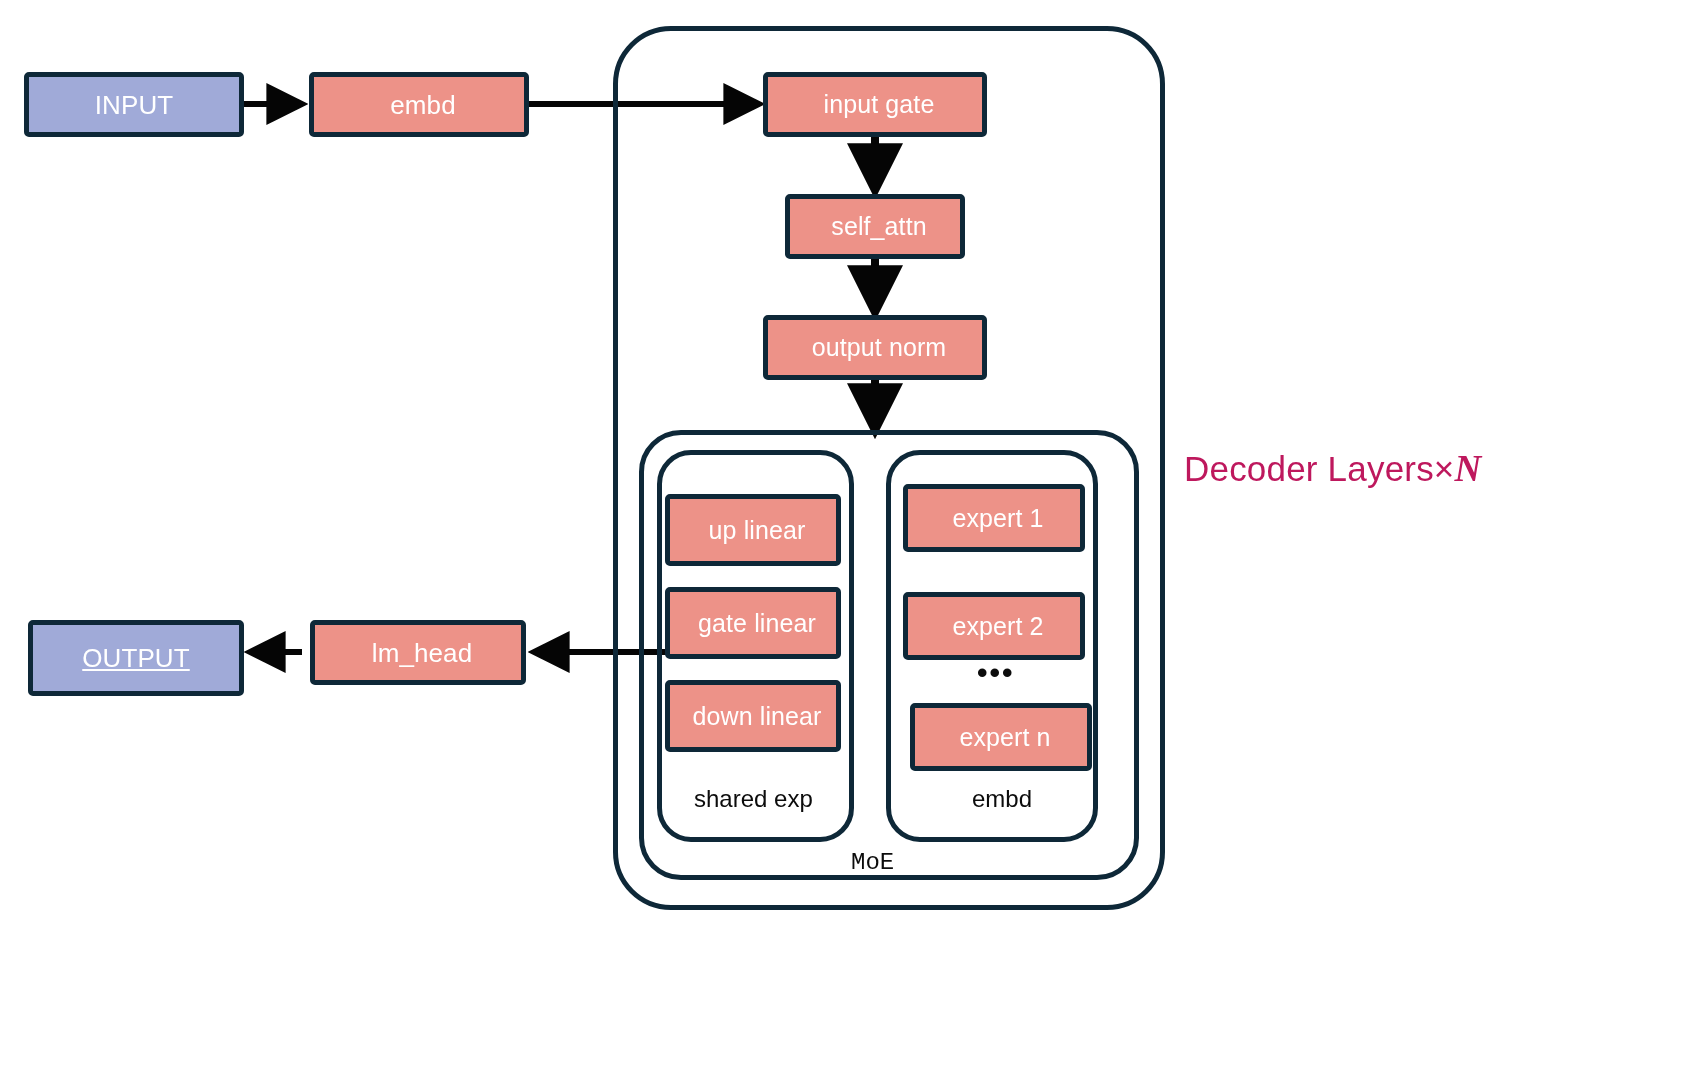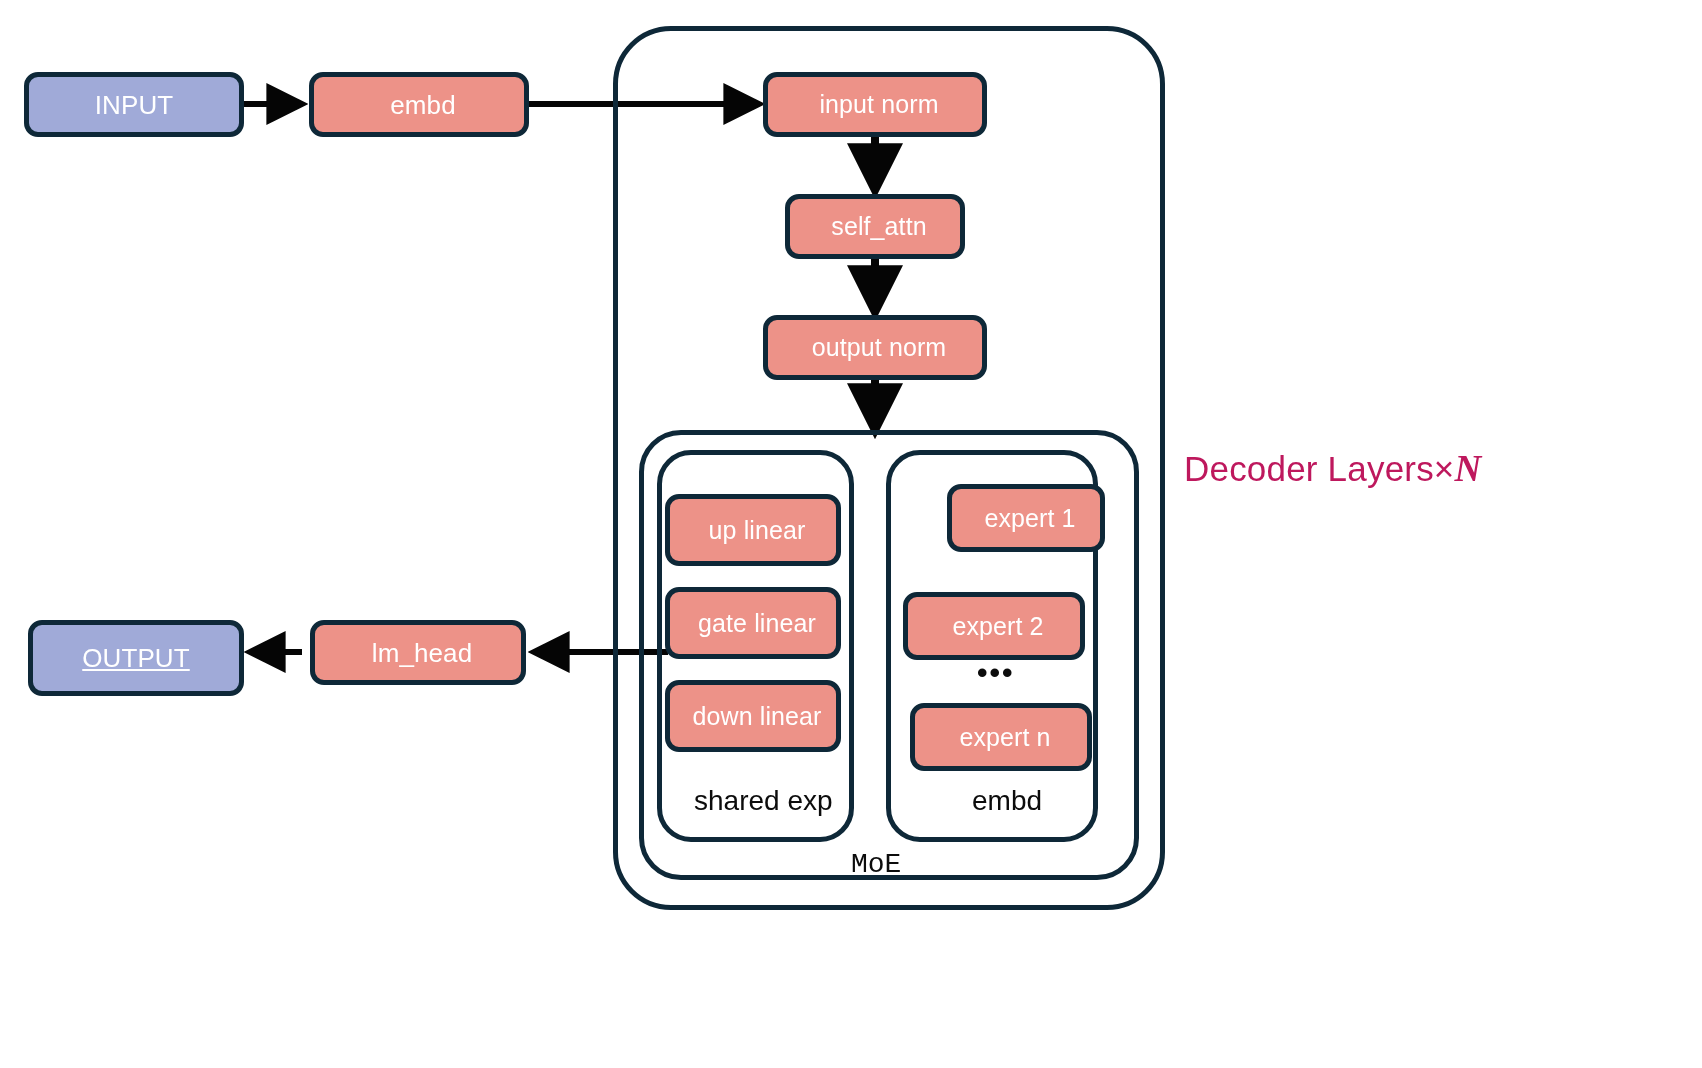--- a/index.html
+++ b/index.html
@@ -25,21 +25,21 @@
   }
 
   
   .node {
     position: absolute;
     box-sizing: border-box;
     display: flex;
     align-items: center;
     justify-content: center;
     border: 5px solid #0E2838;
-    border-radius: 14px;
+    border-radius: 5px;
     color: #ffffff;
     font-size: 25px;
     line-height: 1;
     letter-spacing: .1px;
     white-space: nowrap;
     z-index: 3;
   }
   .node.salmon { background: #ED9288; padding-left: 8px; }
   .node.periwinkle { background: #A0AAD8; }
 
@@ -57,21 +57,21 @@
     border-radius: 58px;
     z-index: 0;
   }
   #moe-frame { border-radius: 42px; }
   #shared-frame, #exps-frame { border-radius: 34px; }
 
   
   .label {
     position: absolute;
     color: #0C0C0C;
-    font-size: 28px;
+    font-size: 24px;
     line-height: 1;
     white-space: nowrap;
     z-index: 4;
   }
   #decoder-caption {
     font-size: 35px;
     color: #be185d;
     letter-spacing: .2px;
   }
   #decoder-caption .enn {
@@ -118,21 +118,21 @@
   <div class="label" id="decoder-caption" style="left:1184px; top:450px;"><span>Decoder Layers×</span><span class="enn">N</span></div>
 
   <div class="node periwinkle big" id="node-input" style="left:24px; top:72px; width:220px; height:65px;">INPUT</div>
 
   <div class="node salmon big" id="node-embd" style="left:309px; top:72px; width:220px; height:65px;">embd</div>
 
   <div class="node periwinkle big" id="node-output" style="left:28px; top:620px; width:216px; height:76px;text-decoration:underline;">OUTPUT</div>
 
   <div class="node salmon big" id="node-lm-head" style="left:310px; top:620px; width:216px; height:65px;">lm_head</div>
 
-  <div class="node salmon" id="node-input-norm" style="left:763px; top:72px; width:224px; height:65px;">input norm</div>
+  <div class="node salmon" id="node-input-norm" style="left:763px; top:72px; width:224px; height:65px;">input gate</div>
 
   <div class="node salmon" id="node-self-attn" style="left:785px; top:194px; width:180px; height:65px;">self_attn</div>
 
   <div class="node salmon" id="node-output-norm" style="left:763px; top:315px; width:224px; height:65px;">output norm</div>
 
   <div class="frame" id="moe-frame" style="left:639px; top:430px; width:500px; height:450px;"></div>
 
   <div class="label" id="moe-label" style="left:851px; top:851px;font-family:Liberation Mono, monospace;">MoE</div>
 
   <div class="frame" id="shared-frame" style="left:657px; top:450px; width:197px; height:392px;"></div>
@@ -140,21 +140,21 @@
   <div class="node salmon" id="node-gate-linear" style="left:665px; top:587px; width:176px; height:72px;">gate linear</div>
 
   <div class="node salmon" id="node-up-linear" style="left:665px; top:494px; width:176px; height:72px;">up linear</div>
 
   <div class="node salmon" id="node-down-linear" style="left:665px; top:680px; width:176px; height:72px;">down linear</div>
 
   <div class="label" id="shared-exp-label" style="left:694px; top:787px;">shared exp</div>
 
   <div class="frame" id="exps-frame" style="left:886px; top:450px; width:212px; height:392px;"></div>
 
-  <div class="node salmon" id="node-expert-1" style="left:903px; top:484px; width:158px; height:68px;margin-left:44px;">expert 1</div>
+  <div class="node salmon" id="node-expert-1" style="left:903px; top:484px; width:182px; height:68px;">expert 1</div>
 
   <div class="node salmon" id="node-expert-2" style="left:903px; top:592px; width:182px; height:68px;">expert 2</div>
 
   <div class="label" id="experts-ellipsis" style="left:977px; top:658px;">•••</div>
 
   <div class="node salmon" id="node-expert-n" style="left:910px; top:703px; width:182px; height:68px;">expert n</div>
 
   <div class="label" id="exps-label" style="left:972px; top:787px;">embd</div>
 
 </div>

